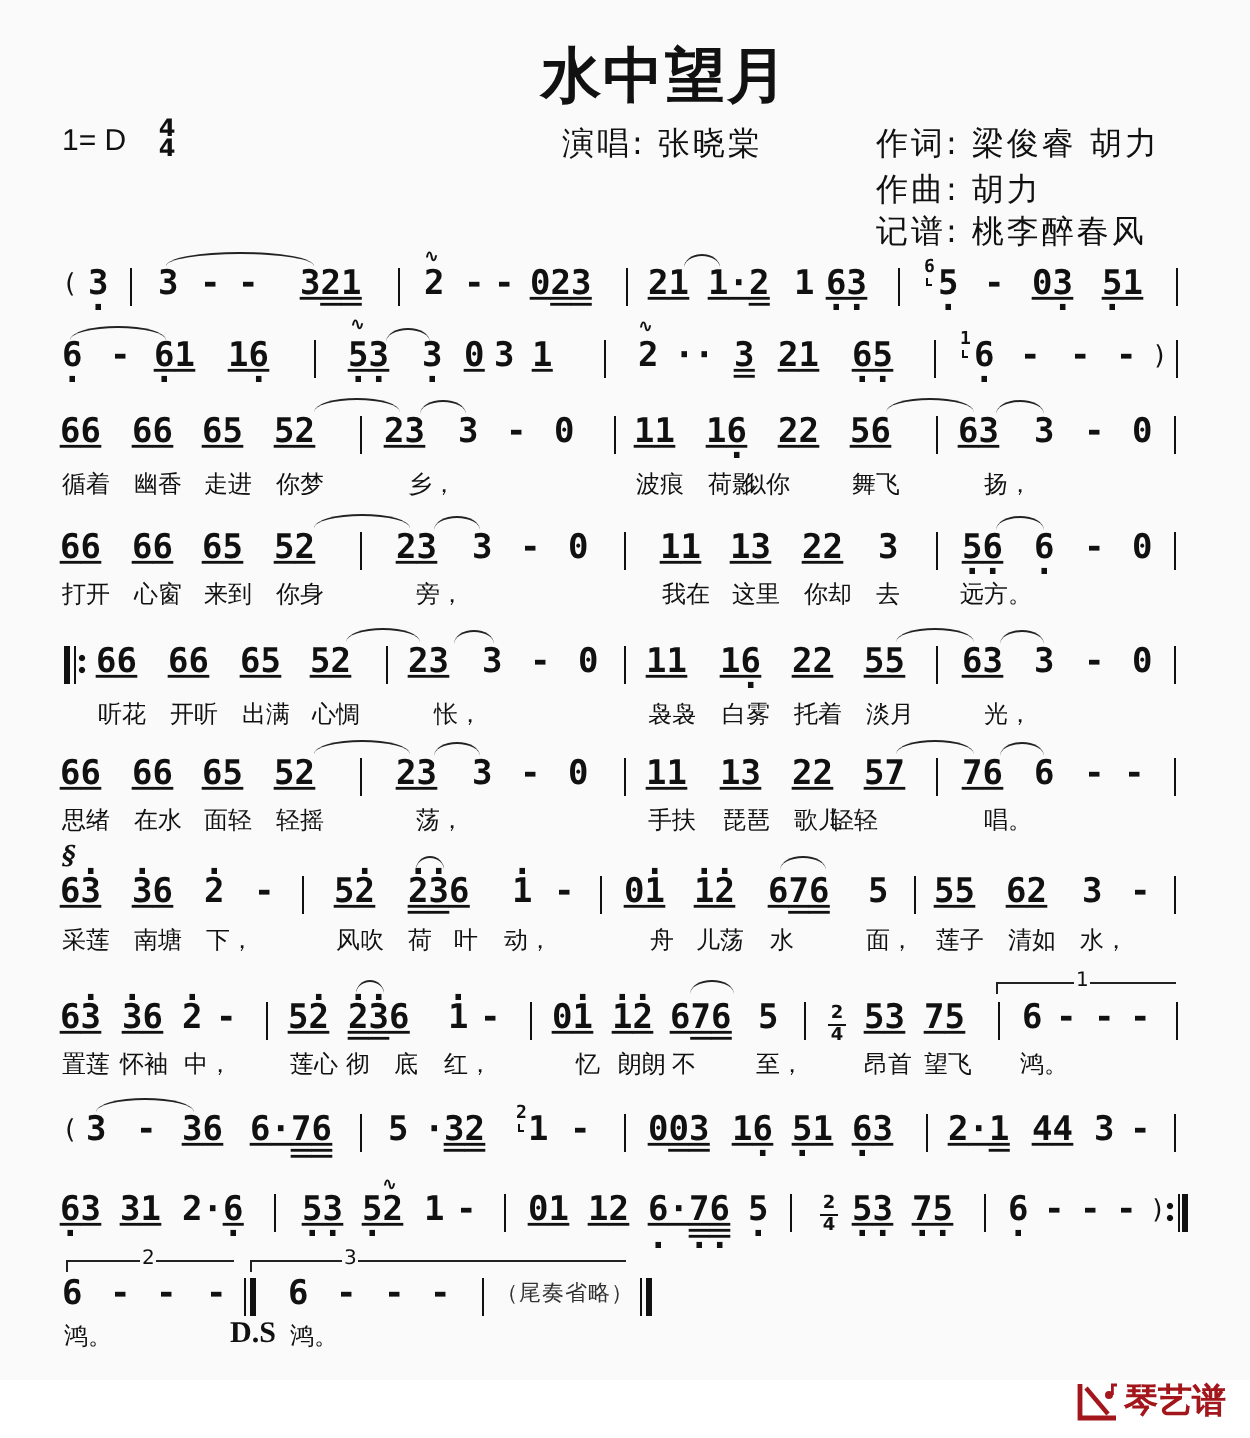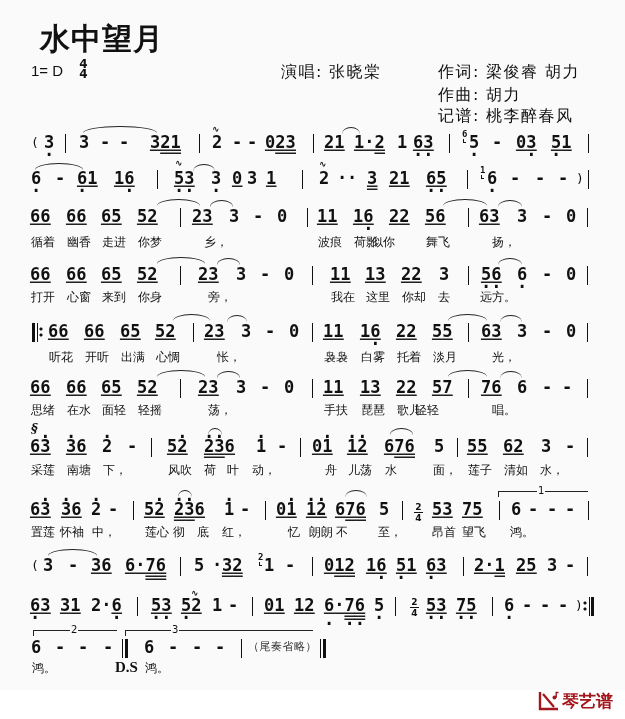--- a/index.html
+++ b/index.html
@@ -1,19 +1,19 @@
 <!DOCTYPE html>
 <html><head>
 <meta charset="utf-8">
 <style>
 *{box-sizing:border-box;margin:0;padding:0}
 html,body{width:625px;height:719px;background:#ffffff;overflow:hidden}
 body{position:relative;font-family:"DejaVu Sans",sans-serif;color:#111}
 .sheet{position:absolute;left:0;top:0;width:625px;height:690px;background:#fafafa}
-.title{position:absolute;left:0;top:21px;width:625px;padding-left:40px;text-align:left;font:bold 30px/36px "DejaVu Serif",serif;letter-spacing:1px;color:#111}
+.title{position:absolute;left:0;top:21px;width:625px;padding-left:40px;text-align:center;font:bold 30px/36px "DejaVu Serif",serif;letter-spacing:1px;color:#111}
 .key{position:absolute;left:31px;top:63px;font:15px/16px "Liberation Sans",sans-serif;white-space:pre}
 .tsig{position:absolute;left:78px;top:59px;width:11px;text-align:center;font:bold 12px/10px "DejaVu Sans",sans-serif}
 .tsig span{display:block;height:10px}
 .credit{position:absolute;font:16px/20px "DejaVu Sans",sans-serif;letter-spacing:1.5px;white-space:pre}
 .credit .cv{margin-left:6px}
 .row{position:absolute;left:0;width:625px;height:19px}
 .lyr{position:absolute;left:0;width:625px;height:16px}
 .ly{position:absolute;top:0;font:12px/14px "DejaVu Sans",sans-serif;white-space:nowrap;color:#111}
 .g{position:absolute;top:0;height:17px;font:bold 17px/17px "DejaVu Sans Mono",monospace;white-space:pre;color:#111}
 .g.p{font-weight:normal;font-size:13px;line-height:17px}
@@ -384,27 +384,27 @@
 <span class="g" style="left:125px" data-u="1133" data-u1="────" data-u2="  ──" data-u3="  ──"><span>6·76</span><span class="u3" data-u="1133" data-u1="────" data-u2="  ──" data-u3="  ──"></span></span>
 <span class="bar" style="left:180px">|</span>
 <span class="g" style="left:194px">5</span>
 <span class="g" style="left:212px">·</span>
 <span class="g" style="left:222px" data-u="22" data-u1="──" data-u2="──" data-u3="  "><span>32</span></span>
 <span class="grace" style="left:258px;top:-4px">2</span>
 <span class="hook" style="left:259px;top:5px"></span>
 <span class="g" style="left:264px">1</span>
 <span class="g" style="left:285px">-</span>
 <span class="bar" style="left:312px">|</span>
-<span class="g" style="left:324px" data-u="122" data-u1="───" data-u2=" ──" data-u3="   "><span>012</span></span>
+<span class="g" style="left:324px" data-u="122" data-u1="───" data-u2=" ──" data-u3="   "><span>003</span></span>
 <span class="g" style="left:366px" data-u="11" data-u1="──" data-u2="  " data-u3="  "><span>16</span><span class="d" data-lo=" ."></span></span>
 <span class="g" style="left:396px" data-u="11" data-u1="──" data-u2="  " data-u3="  "><span>51</span><span class="d" data-lo=". "></span></span>
 <span class="g" style="left:426px" data-u="11" data-u1="──" data-u2="  " data-u3="  "><span>63</span><span class="d" data-lo=". "></span></span>
 <span class="bar" style="left:463px">|</span>
 <span class="g" style="left:474px" data-u="112" data-u1="───" data-u2="  ─" data-u3="   "><span>2·1</span></span>
-<span class="g" style="left:516px" data-u="11" data-u1="──" data-u2="  " data-u3="  "><span>25</span></span>
+<span class="g" style="left:516px" data-u="11" data-u1="──" data-u2="  " data-u3="  "><span>44</span></span>
 <span class="g" style="left:547px">3</span>
 <span class="g" style="left:565px">-</span>
 <span class="bar" style="left:587px">|</span>
 </div>
 
 <div class="row" style="top:597px">
 <span class="g" style="left:30px" data-u="11" data-u1="──" data-u2="  " data-u3="  "><span>63</span><span class="d" data-lo=". "></span></span>
 <span class="g" style="left:60px" data-u="11" data-u1="──" data-u2="  " data-u3="  "><span>31</span></span>
 <span class="g" style="left:91px" data-u="001" data-u1="  ─" data-u2="   " data-u3="   "><span>2·6</span><span class="d" data-lo="  ."></span></span>
 <span class="bar" style="left:137px">|</span>

